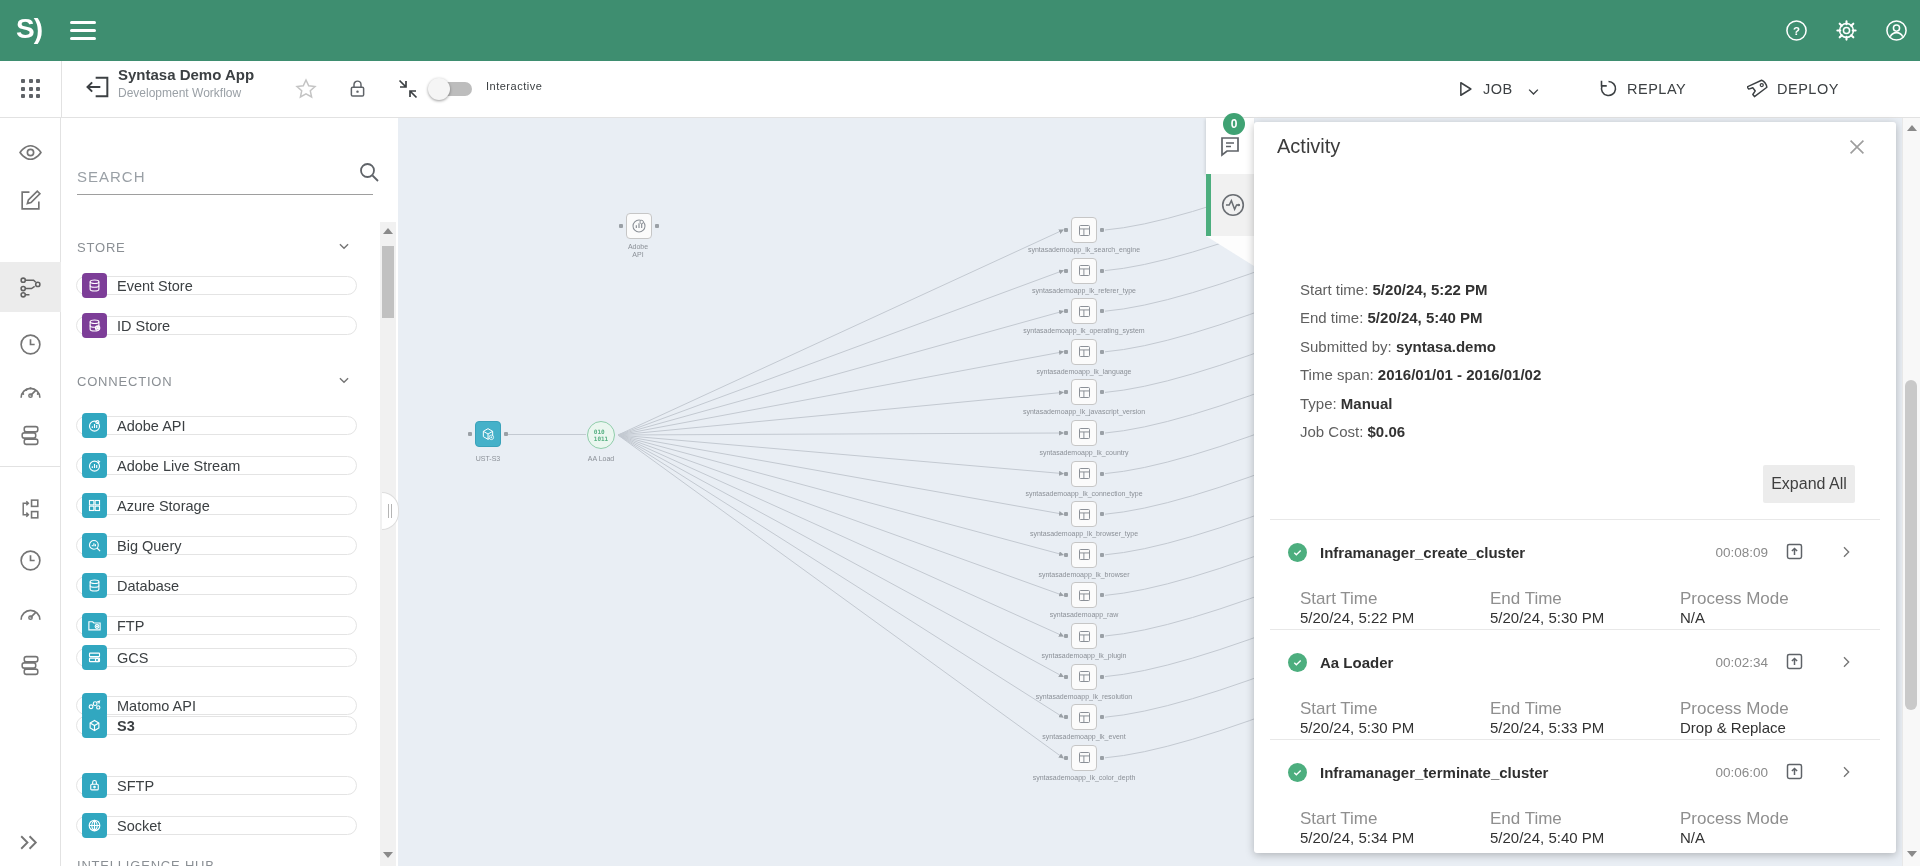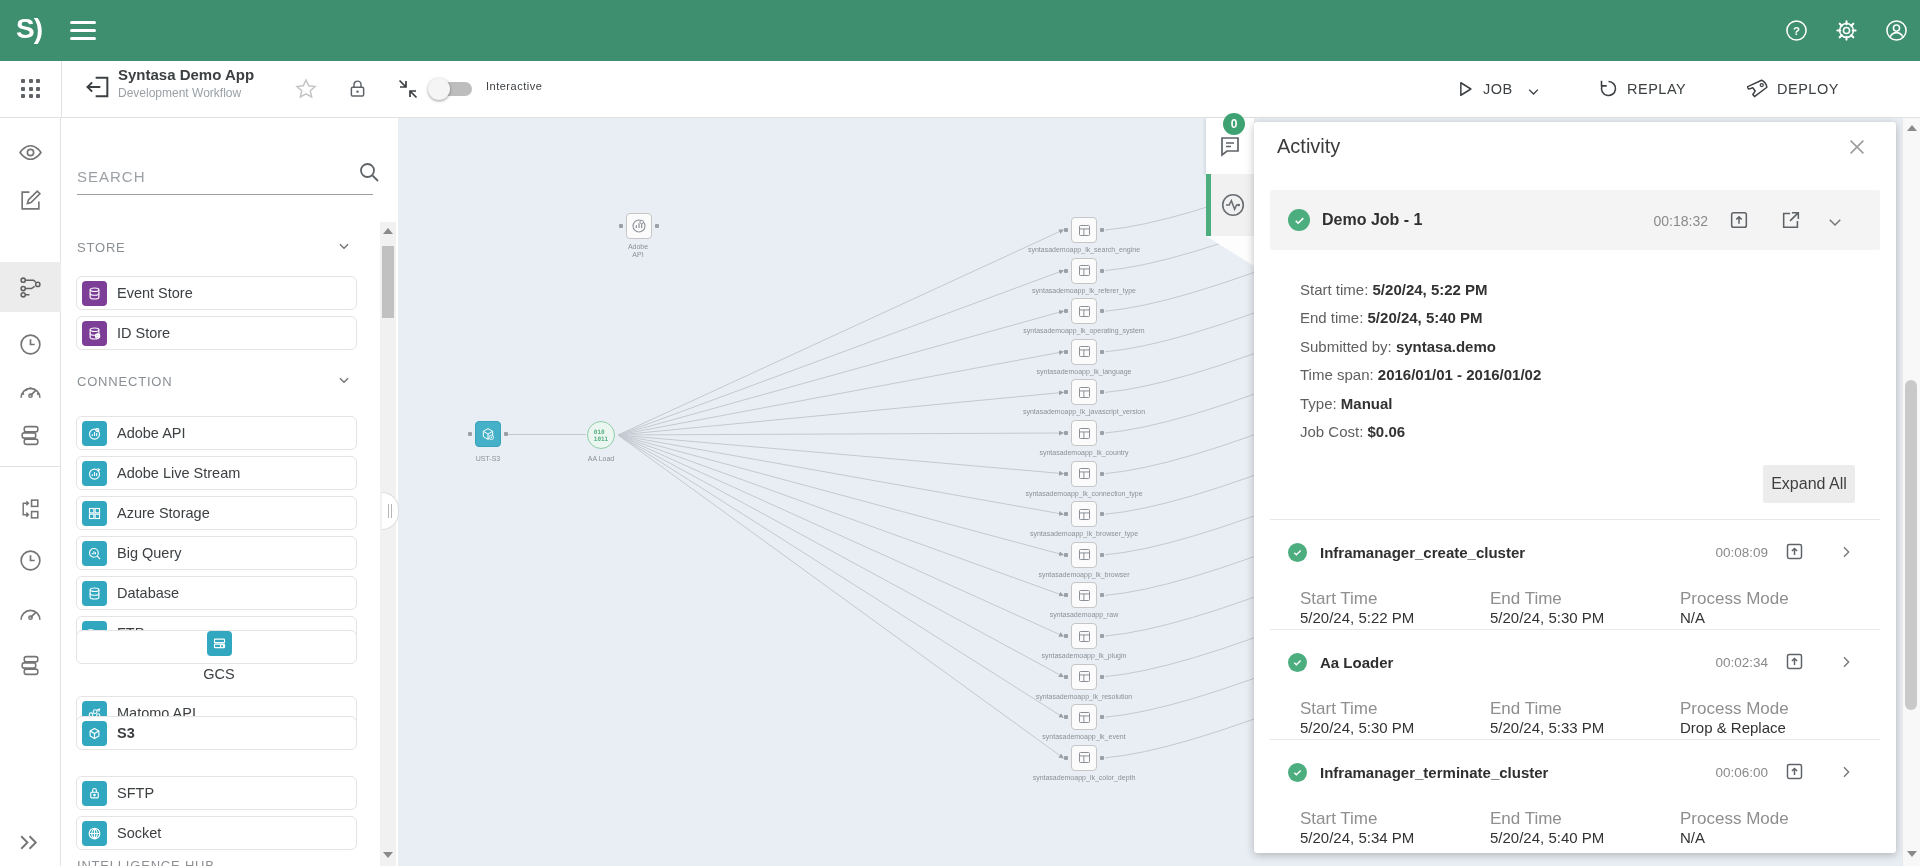--- a/index.html
+++ b/index.html
@@ -31,21 +31,21 @@
   .rail { left:0; top:118px; width:61px; height:748px; background:#fff; border-right:1px solid #e2e2e2; z-index:30; }
   .rail-ico { left:18px; width:25px; height:25px; cursor:pointer; }
   .rail-active { left:0; top:144px; width:61px; height:50px; background:#ececec; }
   .rail-div { left:0; top:348px; width:61px; height:1px; background:#e2e2e2; }
 
   
   .sidepanel { left:61px; top:118px; width:337px; height:748px; background:#fff; overflow:hidden; z-index:20; }
   .search-label { left:16px; top:50px; font-size:15px; color:#9aa0a6; letter-spacing:1px; }
   .search-line { left:16px; top:76px; width:296px; height:1px; background:#9e9e9e; }
   .section-hd { font-size:13px; color:#8a8f94; letter-spacing:.8px; }
-  .sp-item { left:15px; width:281px; height:34px; border:1px solid #e4e4e4; background:#fff; border-radius:6px;
+  .sp-item { left:15px; width:281px; height:19px; border:1px solid #e4e4e4; background:#fff; border-radius:11px;
     display:flex; align-items:center; gap:10px; padding-left:5px; cursor:grab; }
   .sp-ico { width:25px; height:25px; border-radius:4px; display:flex; align-items:center; justify-content:center; flex:0 0 25px; }
   .sp-label { font-size:14.5px; color:#3c4043; }
   .chev { width:14px; height:14px; }
   .sp-scrolltrack { left:319px; top:104px; width:16px; height:644px; background:#f1f1f1; }
   .sp-thumb { left:321px; top:128px; width:12px; height:72px; background:#c1c1c1; }
 
   
   .canvas { left:398px; top:118px; width:1504px; height:748px; background:#E9EEF4; overflow:hidden; z-index:1; }
   .watermark { left:630px; top:22px; width:178px; height:50px; overflow:hidden; white-space:nowrap;
@@ -544,21 +544,21 @@
       <div class="abs sp-item" style="top: 498px;">
         <div class="sp-ico" style="background: rgb(49, 167, 192);">
           <svg width="15" height="15" viewBox="0 0 24 24" fill="none" stroke="#fff" stroke-width="1.8">
             <path d="M3 6h6l2 2h10v11H3z"></path>
             <circle cx="16" cy="13.5" r="3"></circle>
             <path d="M16 12v3 M14.5 13.5h3"></path>
           </svg>
         </div>
         <span class="sp-label">FTP</span>
       </div>
-      <div class="abs sp-item" style="top: 512px; flex-direction: column;">
+      <div class="abs sp-item" style="top: 530px;">
         <div class="sp-ico" style="background: rgb(49, 167, 192);">
           <svg width="15" height="15" viewBox="0 0 24 24" fill="none" stroke="#fff" stroke-width="1.8">
             <rect x="4" y="5" width="16" height="5.5" rx="1"></rect>
             <rect x="4" y="13" width="16" height="5.5" rx="1"></rect>
             <path d="M7 7.7h.01 M7 15.7h.01"></path>
             <circle cx="16" cy="16" r="2.6"></circle>
           </svg>
         </div>
         <span class="sp-label">GCS</span>
       </div>
@@ -609,40 +609,20 @@
   </div>
   <div class="abs sp-thumb"></div>
 </div>
 
 <div class="abs activity">
   <div class="abs act-title">Activity</div>
   <svg class="abs act-close" viewBox="0 0 24 24">
     <path d="M5 5l14 14 M19 5L5 19" stroke="#9e9e9e" stroke-width="1.8"></path>
   </svg>
 
-  <div class="abs job-card">
-    <div class="abs check" style="left:18px;top:19px;width:22px;height:22px">
-      <svg width="13" height="13" viewBox="0 0 24 24">
-          <path d="M5 12.5l4.5 4.5L19 7.5" fill="none" stroke="#fff" stroke-width="3"></path>
-        </svg>
-    </div>
-    <div class="abs job-name" style="left:52px;top:21px">Demo Job - 1</div>
-    <div class="abs dur" style="left:348px;top:23px;width:90px;text-align:right">00:18:32</div>
-    <svg class="abs" style="left:458px;top:19px" width="22" height="22" viewBox="0 0 24 24">
-      <rect x="4" y="4" width="16" height="16" rx="2" fill="none" stroke="#5f6368" stroke-width="1.7"></rect>
-      <path d="M12 16v-7 M9 11.5L12 8.5l3 3" fill="none" stroke="#5f6368" stroke-width="1.7"></path>
-    </svg>
-    <svg class="abs" style="left:510px;top:19px" width="22" height="22" viewBox="0 0 24 24">
-      <path d="M19 13v7H4V5h7" fill="none" stroke="#5f6368" stroke-width="1.7"></path>
-      <path d="M13 4h7v7 M20 4l-9 9" fill="none" stroke="#5f6368" stroke-width="1.7"></path>
-    </svg>
-    <svg class="abs" style="left:556px;top:23px" width="18" height="18" viewBox="0 0 24 24">
-      <path d="M5 9l7 7 7-7" fill="none" stroke="#757575" stroke-width="2"></path>
-    </svg>
-  </div>
 
   <div id="jobDetails">
       <div class="abs dtl-line" style="top: 159px;"><span>Start time: </span><b>5/20/24, 5:22 PM</b></div>
       <div class="abs dtl-line" style="top: 187.4px;"><span>End time: </span><b>5/20/24, 5:40 PM</b></div>
       <div class="abs dtl-line" style="top: 215.8px;"><span>Submitted by: </span><b>syntasa.demo</b></div>
       <div class="abs dtl-line" style="top: 244.2px;"><span>Time span: </span><b>2016/01/01 - 2016/01/02</b></div>
       <div class="abs dtl-line" style="top: 272.6px;"><span>Type: </span><b>Manual</b></div>
       <div class="abs dtl-line" style="top: 301px;"><span>Job Cost: </span><b>$0.06</b></div>
     </div>
   <button class="abs expand-btn">Expand All</button>

